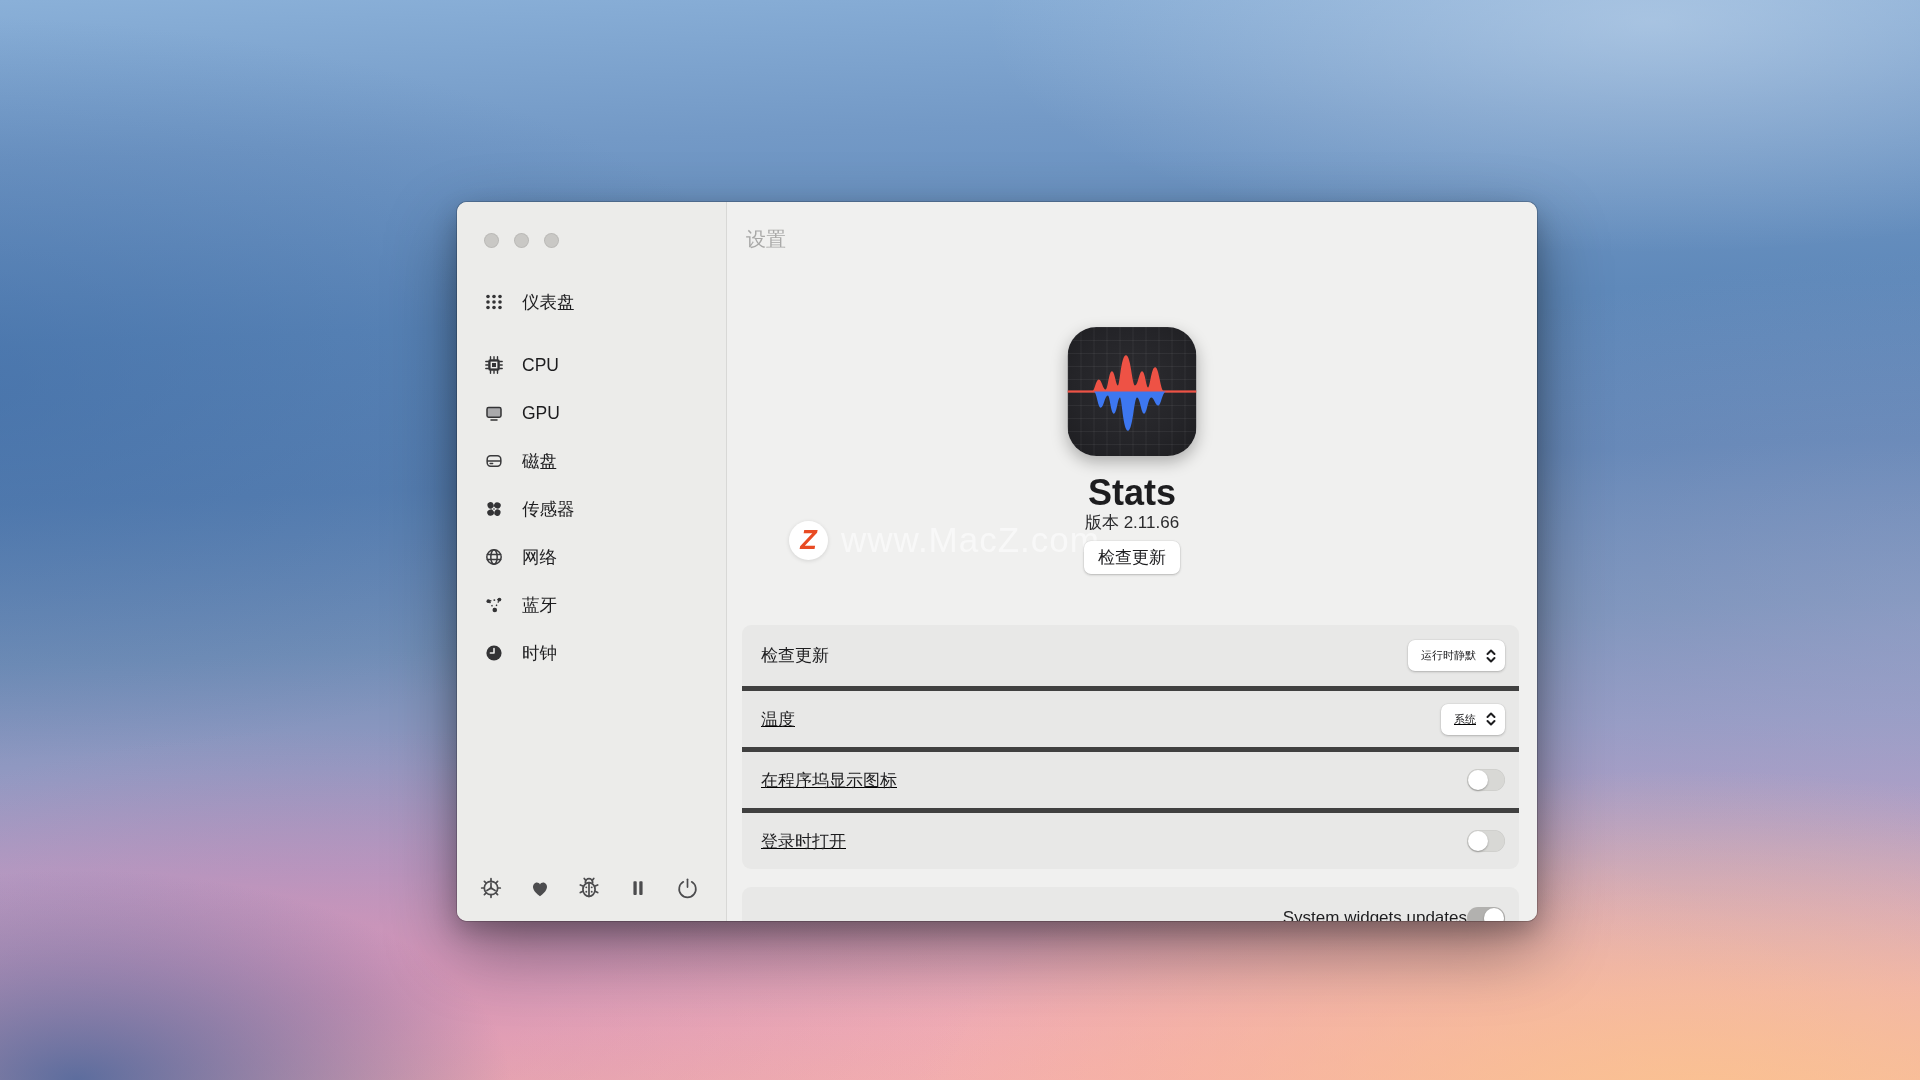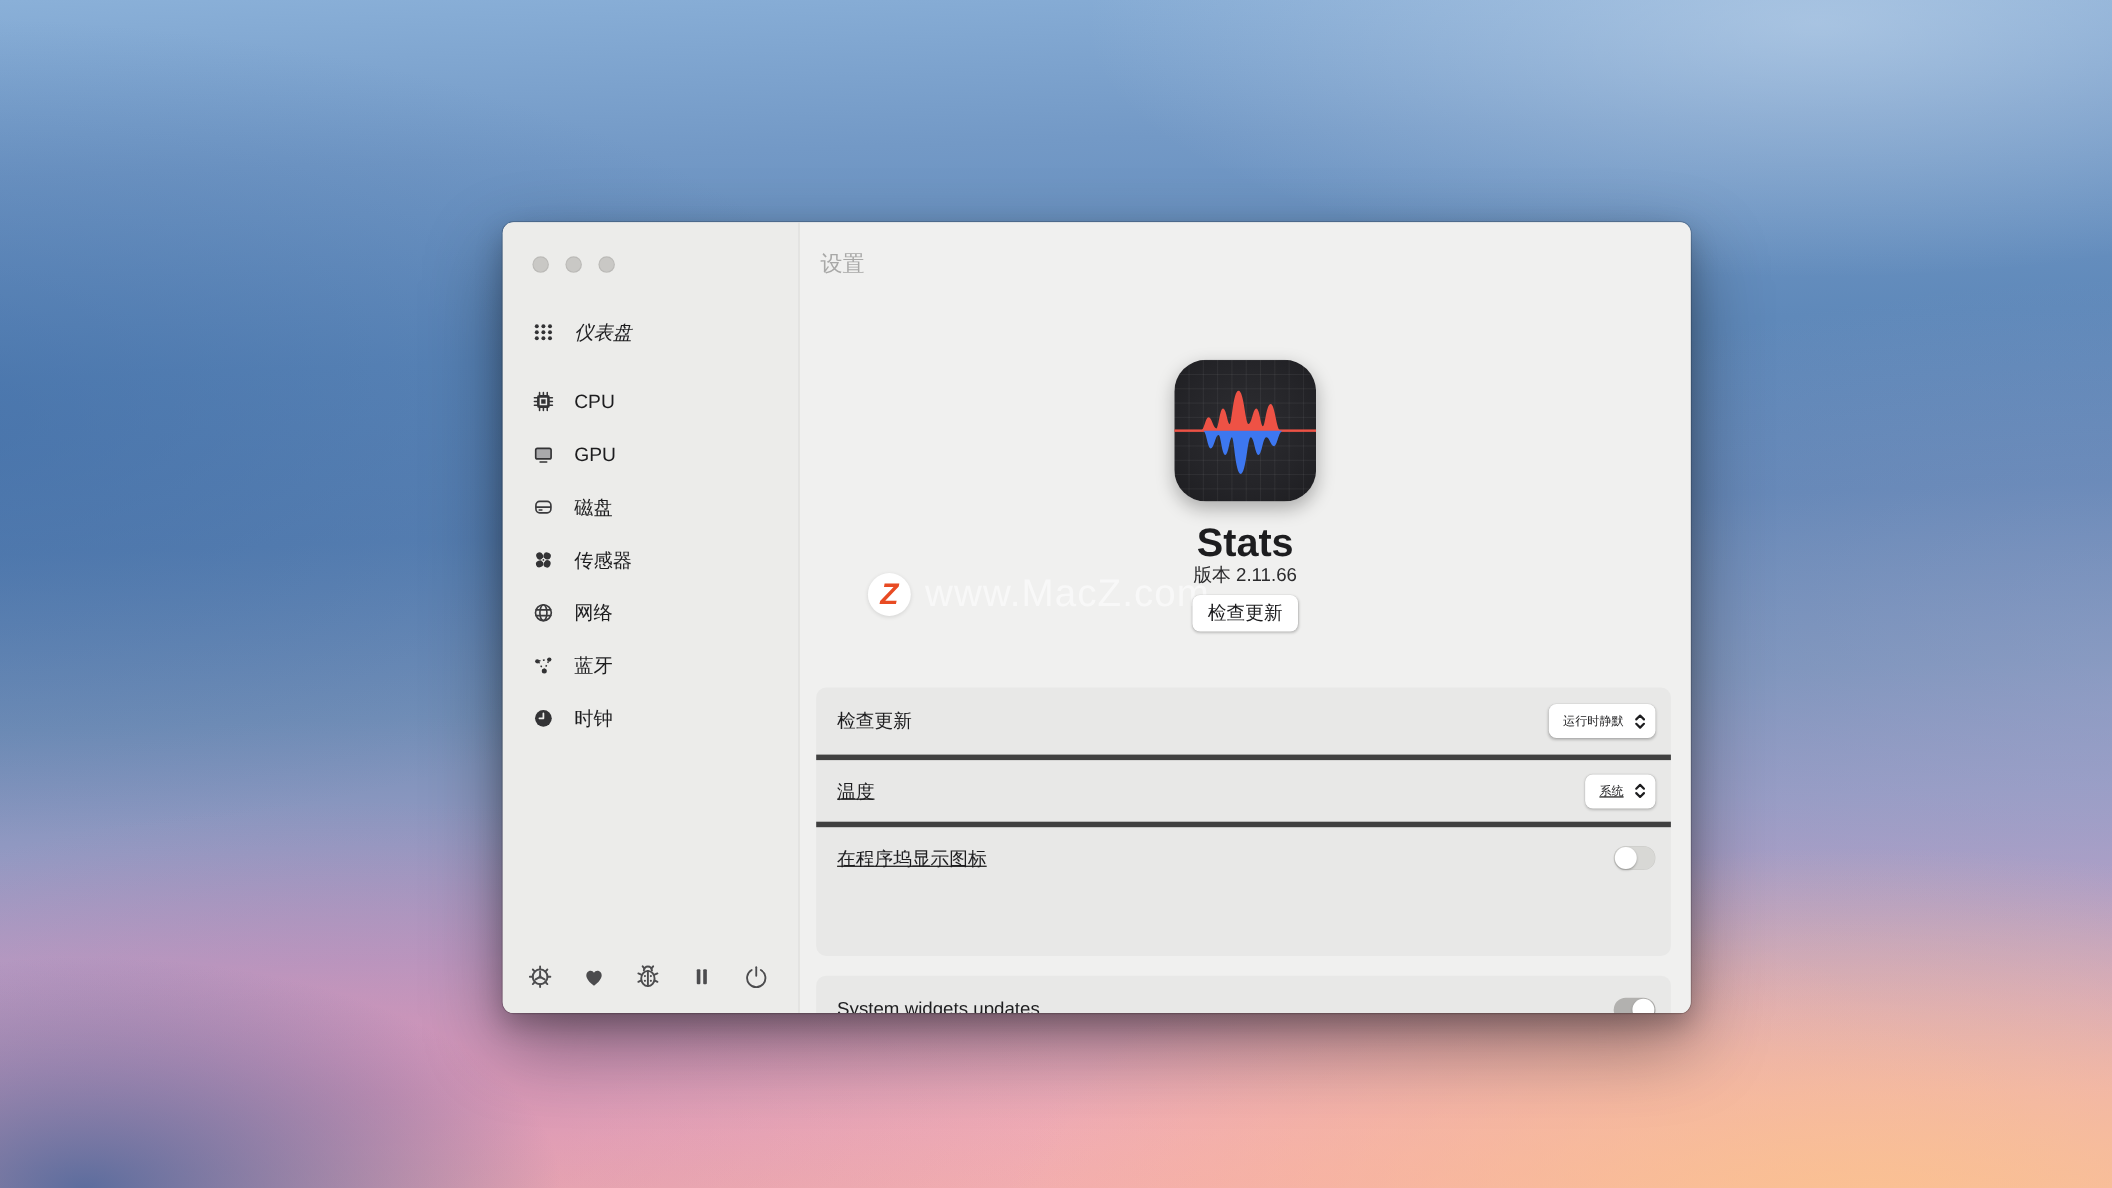--- a/index.html
+++ b/index.html
@@ -27,21 +27,21 @@
     box-shadow:0 0 0 1px rgba(0,0,0,0.18), 0 28px 70px rgba(0,0,0,0.38), 0 10px 24px rgba(0,0,0,0.22);
     background:#f0f0ef;
   }
 
   
   .sidebar{ width:270px; background:#ececea; border-right:1px solid #d8d8d6; position:relative; flex:none; }
   .traffic{ position:absolute; left:27px; top:31px; display:flex; gap:15px; }
   .traffic span{ width:15px; height:15px; border-radius:50%; background:#c9c8c5; box-shadow:inset 0 0 0 1px rgba(0,0,0,0.07); }
   .nav{ position:absolute; top:76px; left:0; right:0; }
   .nav-item{ height:48px; display:flex; align-items:center; padding-left:26px; gap:17px; cursor:default; }
-  .nav-item.first{ margin-bottom:15px;font-style:italic; }
+  .nav-item.first{ margin-bottom:15px; }
   .nav-item .ic{ width:22px; height:22px; display:flex; align-items:center; justify-content:center; }
   .nav-item .lbl{ font-size:17.5px; color:#1d1d1f; }
   .side-footer{ position:absolute; left:21px; bottom:20px; width:222px; display:flex; justify-content:space-between; align-items:center; }
   .side-footer .fic{ width:26px; height:26px; display:flex; align-items:center; justify-content:center; cursor:default; }
 
   
   .main{ flex:1; position:relative; background:#f0f0ef; }
   .main-title{ position:absolute; left:19px; top:24px; font-size:20px; font-weight:400; color:#a8a8a7; }
 
   .hero{ position:absolute; left:0; right:0; top:0; z-index:2; text-align:center; }
@@ -66,21 +66,21 @@
 
   .watermark{ position:absolute; left:62px; top:318px; z-index:1; display:flex; align-items:center; gap:13px; }
   .wm-badge{ width:39px; height:39px; border-radius:50%; background:#fff; display:flex; align-items:center; justify-content:center;
     font-size:27px; font-weight:800; font-style:italic; color:#e84b23; box-shadow:0 1px 4px rgba(0,0,0,0.12); }
   .wm-text{ font-size:35px; font-weight:400; color:rgba(255,255,255,0.55); letter-spacing:1px; }
 
   .card{ position:absolute; left:15px; width:777px; background:#e8e8e7; border-radius:9px; }
   .card1{ top:423px; height:244px; }
   .card2{ top:685px; height:62px; }
   .row{ height:61px; display:flex; align-items:center; justify-content:space-between; padding:0 14px 0 19px; }
-  .card2 .row{ height:62px; }
+  .card2 .row{ height:62px;justify-content:flex-end; }
   .row + .row{ border-top:5px solid #404040;text-decoration:underline; }
   .row .rlabel{ font-size:17px; color:#1d1d1f; }
 
   .popup{ height:31px; background:#fff; border-radius:7px; display:flex; align-items:center; gap:9px;
     padding:0 8px 0 13px; font-size:11px; color:#1d1d1f; cursor:default;
     box-shadow:0 0 0 0.5px rgba(0,0,0,0.06), 0 1px 2.5px rgba(0,0,0,0.22); }
 
   .toggle{ width:38px; height:22px; border-radius:11px; position:relative; flex:none; cursor:default; }
   .toggle .knob{ position:absolute; top:1px; width:20px; height:20px; border-radius:50%; background:#fff; box-shadow:0 1px 2px rgba(0,0,0,0.3); }
   .toggle.off{ background:#d8d8d5; box-shadow:inset 0 0 0 0.5px rgba(0,0,0,0.07); }
@@ -312,20 +312,26 @@
             </g>
           </svg>
         </span>
       </div>
       <div class="row">
         <span class="rlabel">在程序坞显示图标</span>
         <span class="toggle off">
             <span class="knob"></span>
           </span>
       </div>
+      <div class="row">
+        <span class="rlabel">登录时打开</span>
+        <span class="toggle off">
+            <span class="knob"></span>
+          </span>
+      </div>
     </div>
 
     <div class="card card2">
       <div class="row">
         <span class="rlabel">System widgets updates</span>
         <span class="toggle on">
             <span class="knob"></span>
           </span>
       </div>
     </div>

